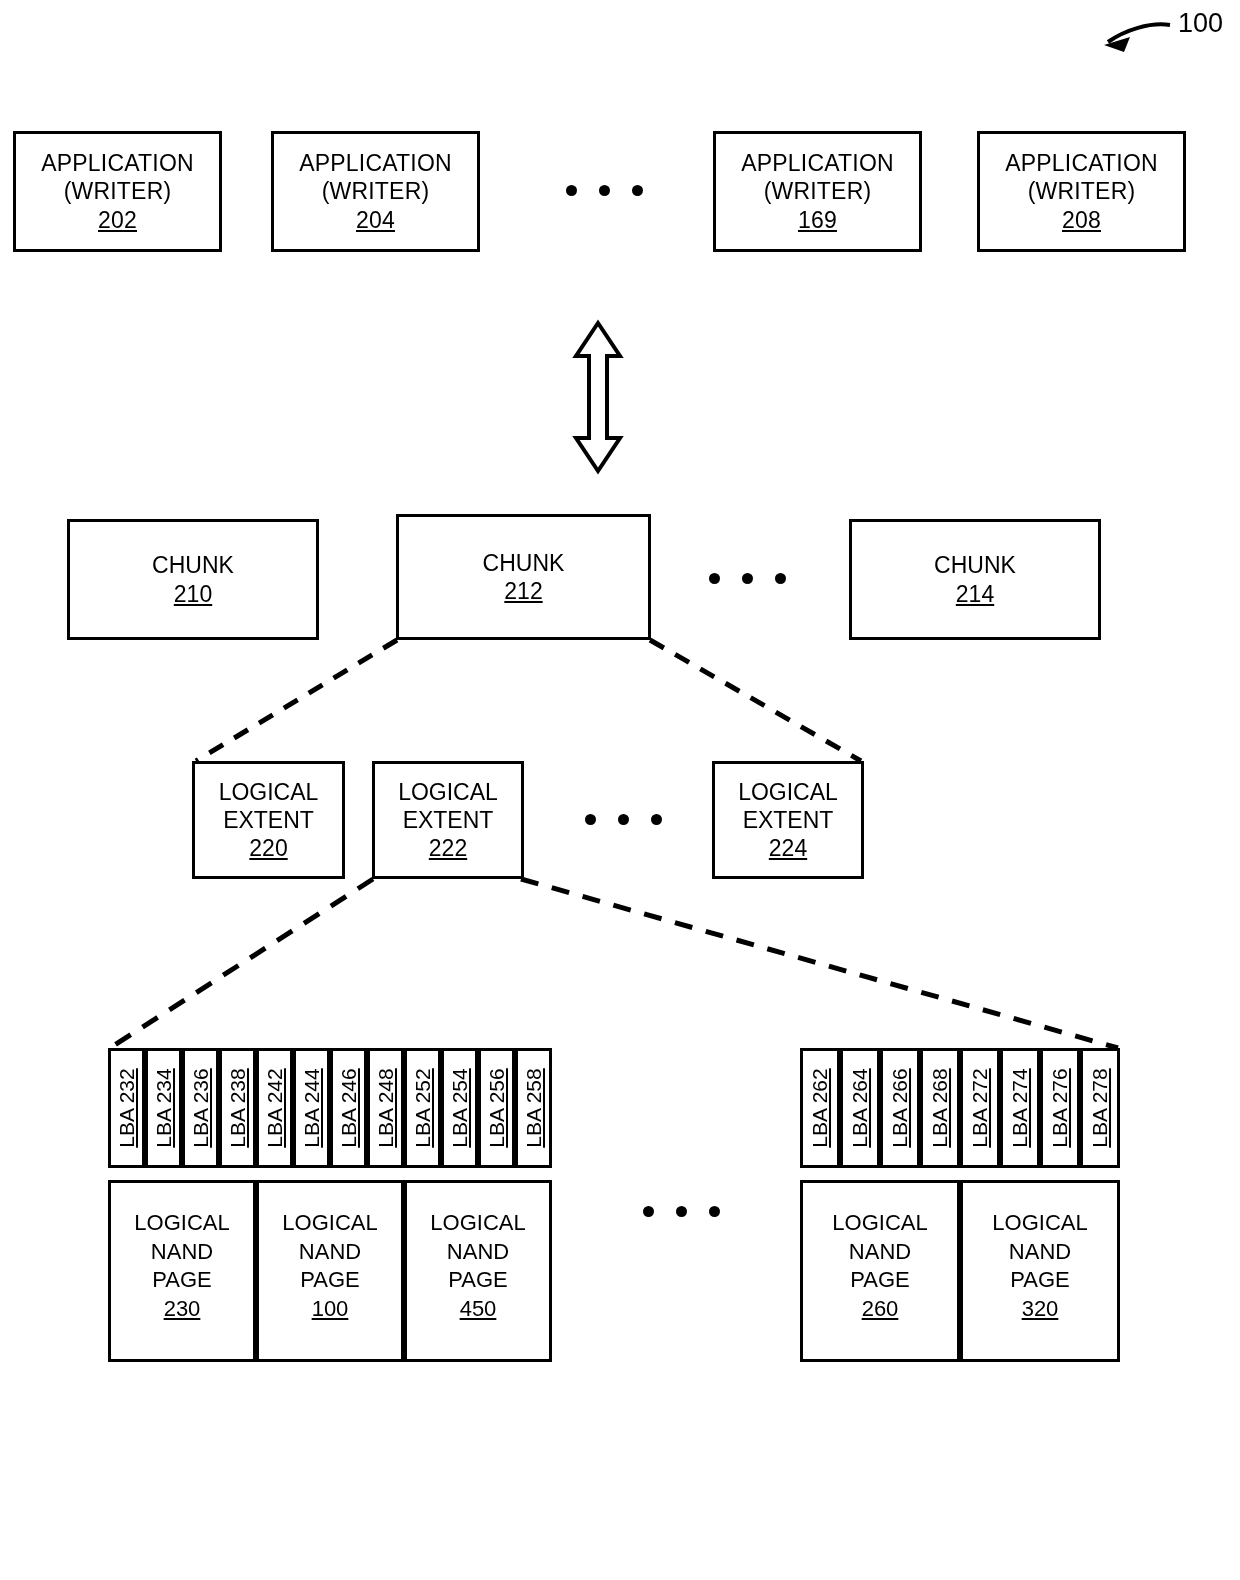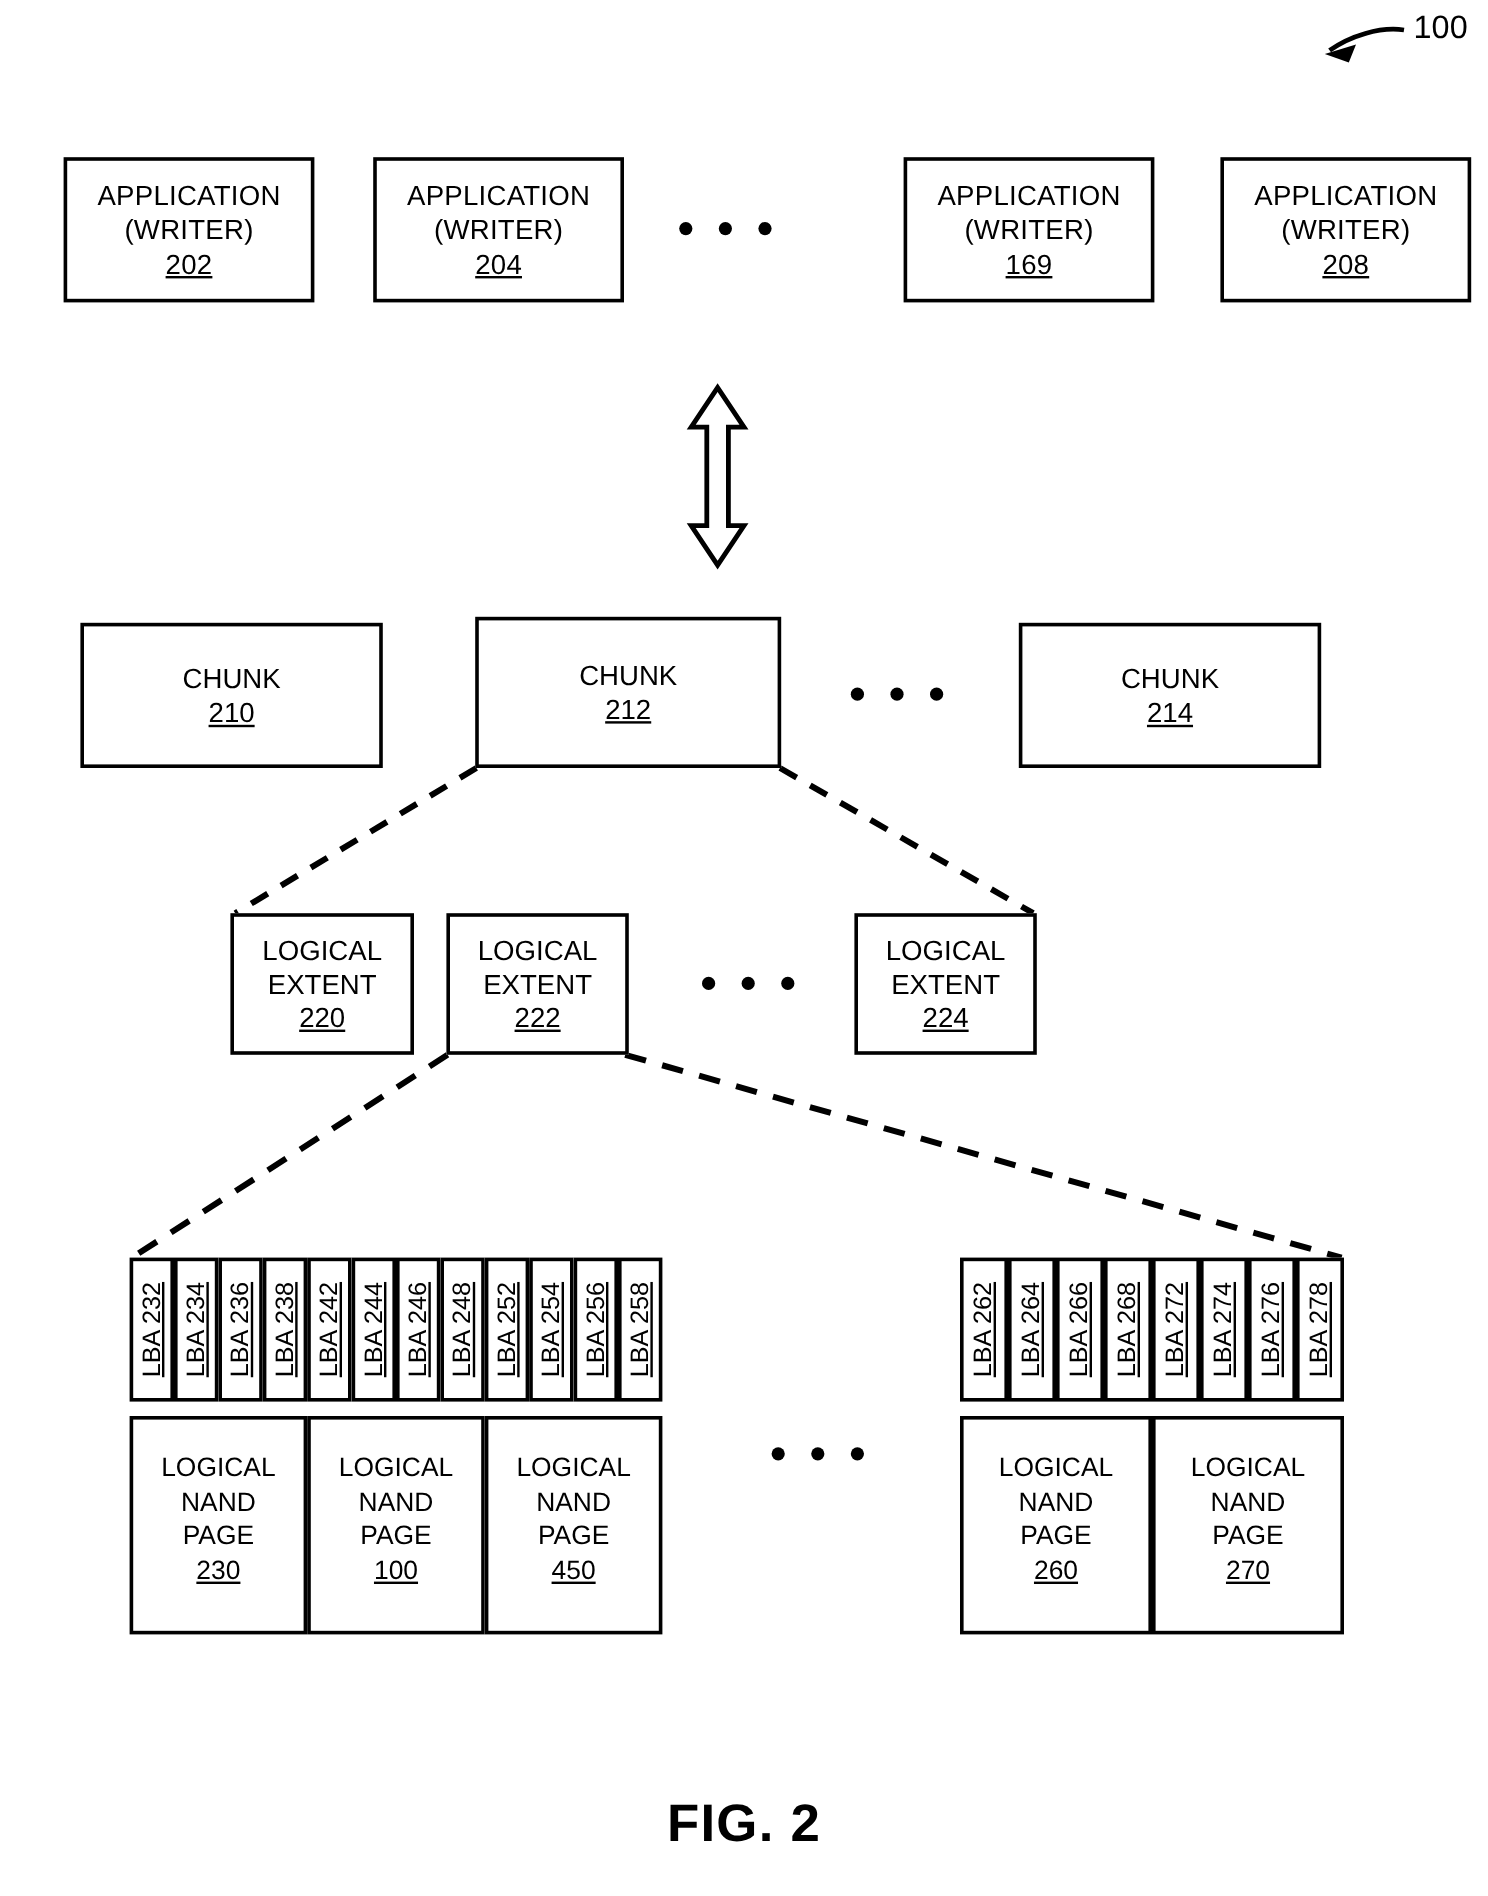--- a/index.html
+++ b/index.html
@@ -35,21 +35,20 @@
     display: block;
     white-space: nowrap;
   }
   .ref {
     text-decoration: underline;
     text-underline-offset: 2px;
   }
   .app-box {
     font-size: 23px;
     letter-spacing: 0.2px;
-    margin-left: 40px;
   }
   .chunk-box {
     font-size: 23px;
     text-align: right;
   }
   .extent-box {
     font-size: 23px;
   }
   .nand-box {
     position: absolute;
@@ -322,18 +321,17 @@
     <span class="ln">LOGICAL</span>
     <span class="ln">NAND</span>
     <span class="ln">PAGE</span>
     <span class="ln ref">260</span>
   </div>
 
   <div class="nand-box" style="left:960px; top:1180px; width:160px; height:182px;">
     <span class="ln">LOGICAL</span>
     <span class="ln">NAND</span>
     <span class="ln">PAGE</span>
-    <span class="ln ref">270</span>
-  </div>
-
-  <div class="fig-caption" style="left:0; top:1495px;">FIG. 2</div>
+    <span class="ln ref">320</span>
+  </div>
+
 
 </div>
 
 </body></html>

